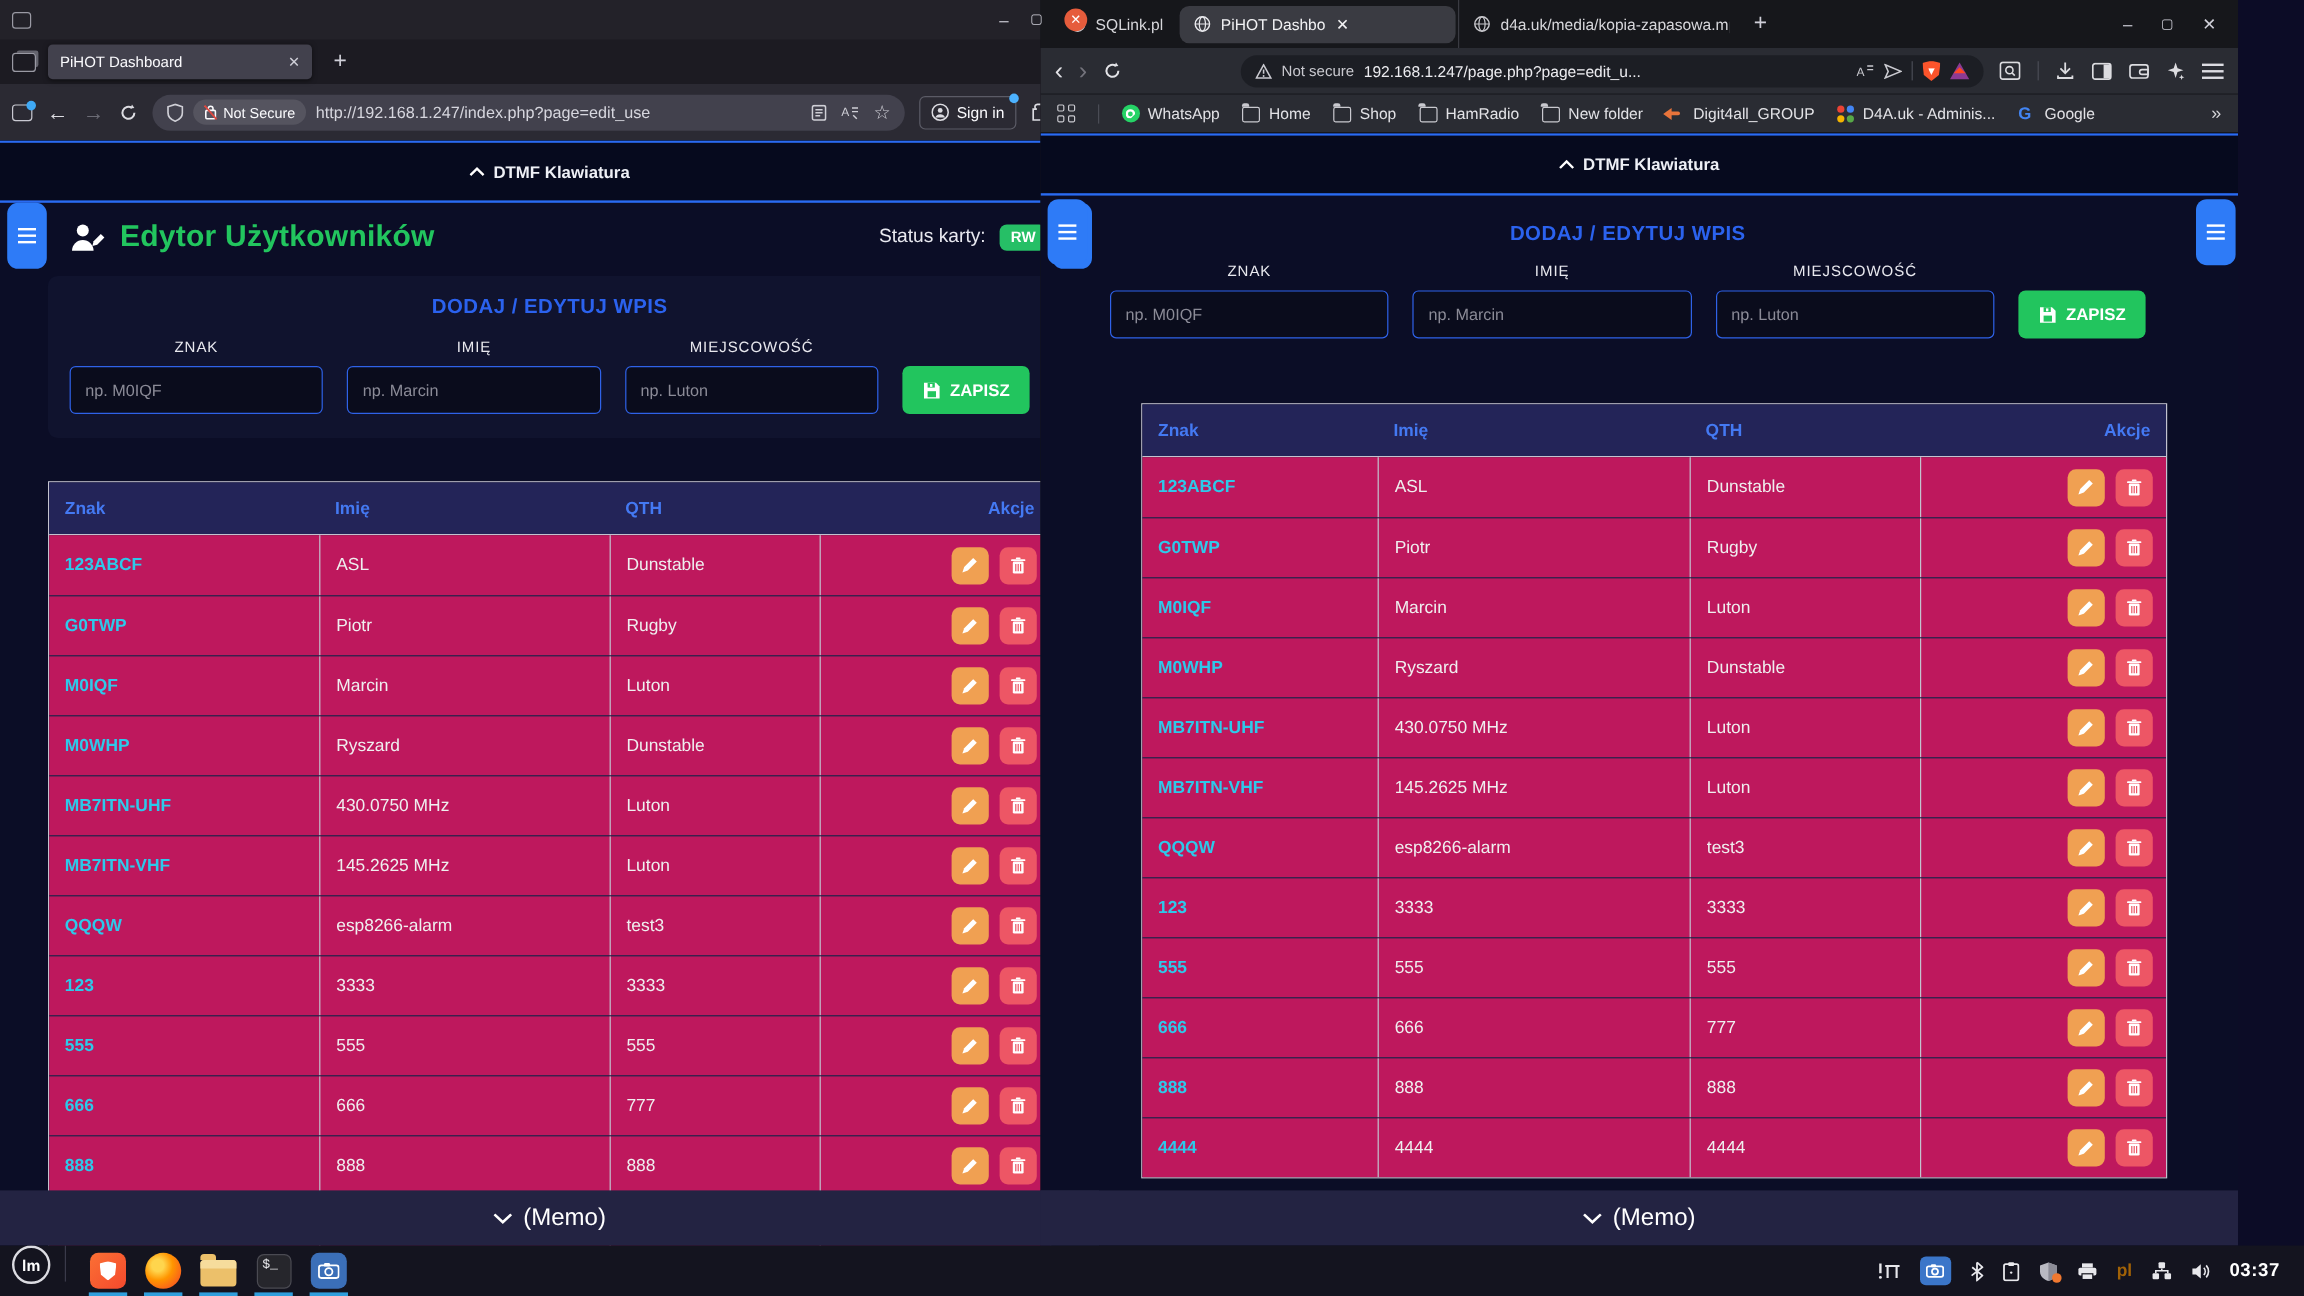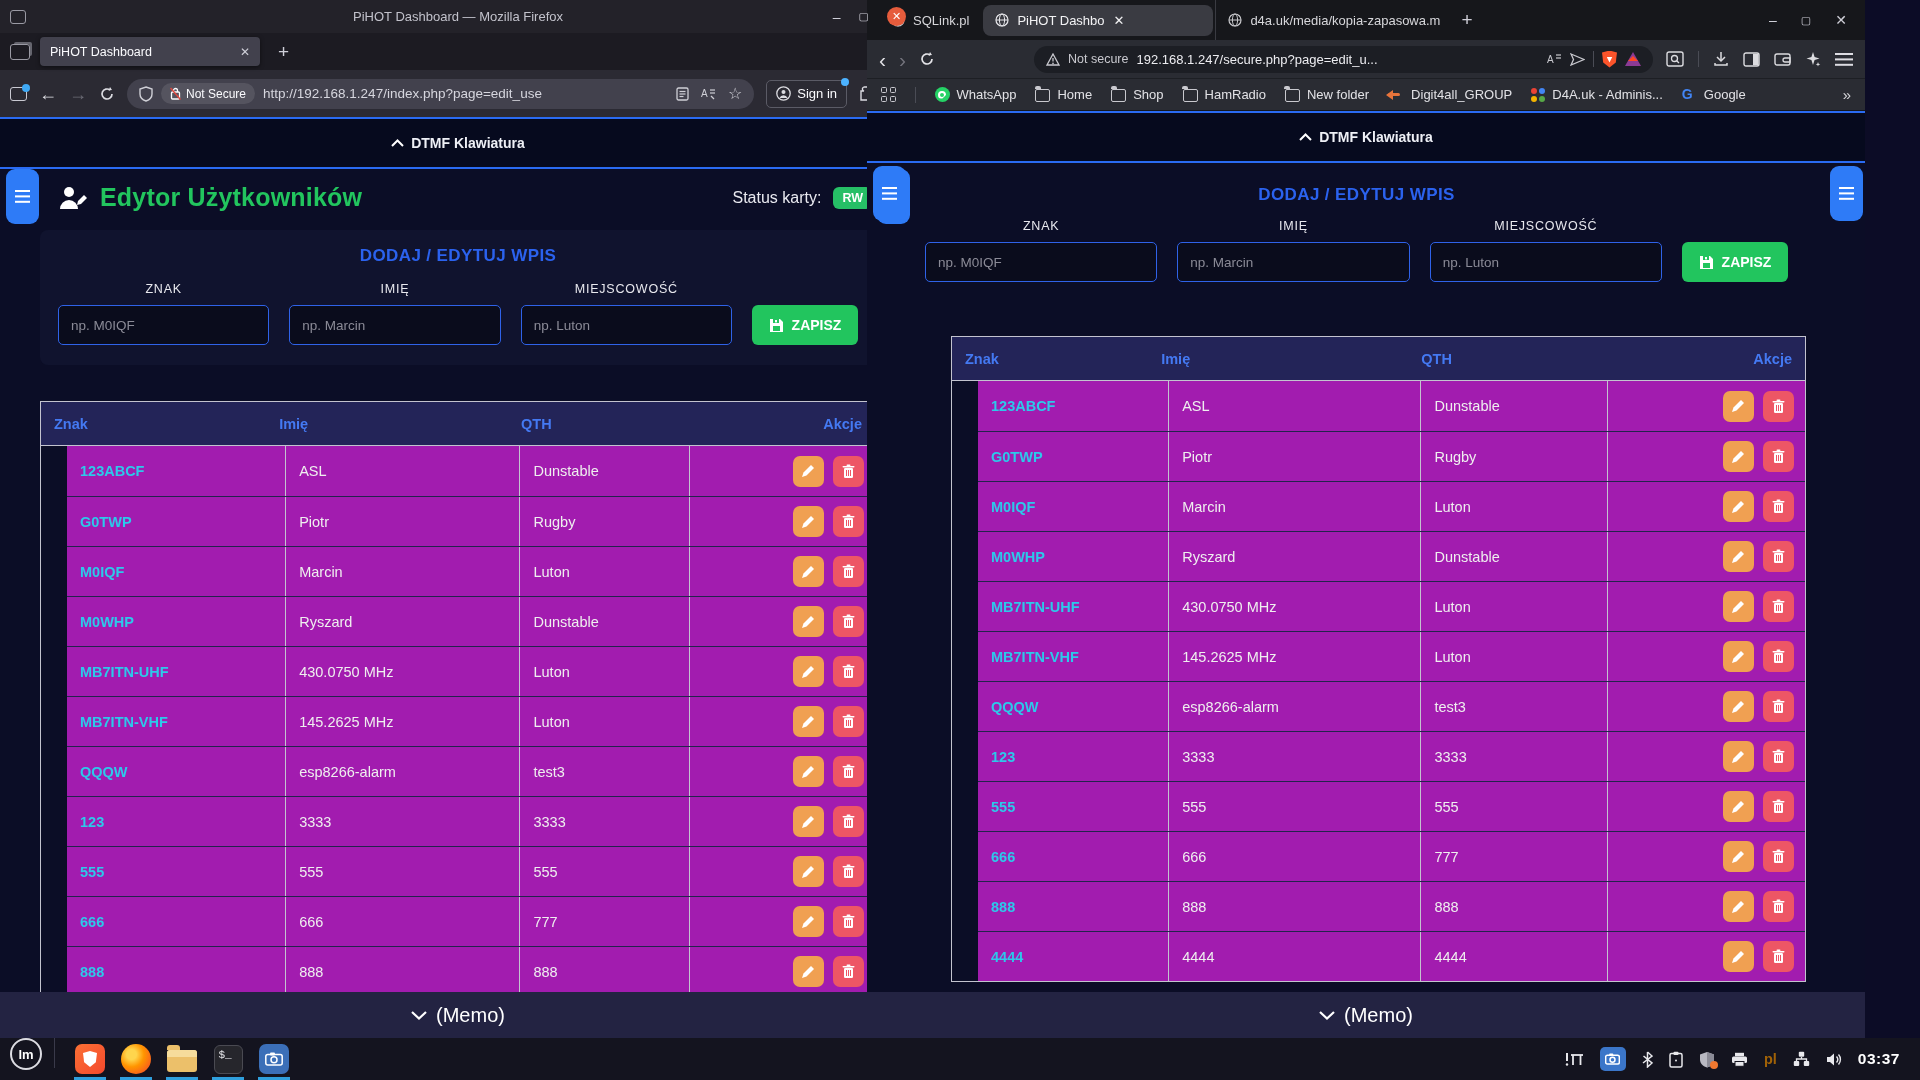--- a/index.html
+++ b/index.html
@@ -125,21 +125,21 @@
   .win-right .formwrap { margin:22px 77px 0 58px; }
   .win-right .formwrap .fields { margin-top:14px; }
 
   .tbl { border:1px solid #c3c3cf; }
   .win-left .tbl { margin:36px 40px 0; --c1:27%; --c2:29%; --c3:21%; --c4:23%; }
   .win-right .tbl { margin:54px 59px 0 84px; --c1:23%; --c2:30.5%; --c3:22.5%; --c4:24%; }
   .thead { display:flex; height:44px; background:#232458; border-bottom:1px solid #c3c3cf; align-items:center; }
   .th { color:#4479f2; font-weight:bold; font-size:14.5px; padding-left:13px; }
   .th.c4 { text-align:right; padding-right:13px; padding-left:0; }
   .c1{width:var(--c1);} .c2{width:var(--c2);} .c3{width:var(--c3);} .c4{width:var(--c4);}
-  .trow { display:flex; height:50px; background:#a21caf; align-items:flex-end; border-top:1px solid #23234d;margin-left:26px; }
+  .trow { display:flex; height:50px; background:#be185d; align-items:flex-end; border-top:1px solid #23234d; }
   .trow:first-of-type { border-top:none; }
   .td { font-size:14.5px; color:#efefef; padding-left:13px; height:100%; display:flex; align-items:center;
     border-left:1px solid #c3c3cf; overflow:hidden; white-space:nowrap; }
   .td.c1 { border-left:none; color:#2dc9ea; font-weight:bold; }
   .td.c4 { justify-content:flex-end; gap:9px; padding-right:11px; padding-left:0; }
   .abtn { width:31px; height:31px; border:none; border-radius:7px; display:flex; align-items:center;
     justify-content:center; }
   .abtn.edit { background:#f0a052; }
   .abtn.del { background:#ed5665; }
 
@@ -171,21 +171,20 @@
   .clock { color:#fff; font-size:15.5px; font-weight:bold; letter-spacing:.5px; }
   .gap { position:absolute; left:916px; top:0; width:6px; height:1038px; background:#0c0c26; }
   svg { display:block; flex:none; }
 </style>
 </head>
 <body>
 
 <div class="window win-left">
   <div class="ff-titlebar">
     <div class="win-ico"></div>
-    <div class="ff-title">PiHOT Dashboard — Mozilla Firefox</div>
     <div class="winctl">
       <span class="min">–</span>
       <span class="max">▢</span>
       <span class="ctl-close">✕</span>
     </div>
   </div>
   <div class="ff-tabbar">
     <div class="ffview"></div>
     <div class="ff-tab">
       <span class="lbl">PiHOT Dashboard</span>
@@ -636,21 +635,21 @@
         <path d="M13 8a5 5 0 1 1-2-4" stroke="#e3e3e7" stroke-width="1.7" fill="none"></path>
         <path d="M11 1l2 3-3.4.4z" fill="#e3e3e7"></path>
       </svg>
     <div class="br-urlbar">
       <svg width="14" height="13" viewBox="0 0 14 13">
           <path d="M7 1l6 11H1z" stroke="#c9c9cf" stroke-width="1.3" fill="none"></path>
           <line x1="7" y1="5" x2="7" y2="8.5" stroke="#c9c9cf" stroke-width="1.3"></line>
           <circle cx="7" cy="10.4" r="0.8" fill="#c9c9cf"></circle>
         </svg>
       <span class="sec">Not secure</span>
-      <span class="br-url">192.168.1.247/secure.php?page=edit_u...</span>
+      <span class="br-url">192.168.1.247/page.php?page=edit_u...</span>
       <svg width="15" height="14" viewBox="0 0 15 14">
           <text x="0" y="11" font-size="10" fill="#c9c9cf" font-family="Liberation Sans">A</text>
           <line x1="9" y1="3" x2="14" y2="3" stroke="#c9c9cf" stroke-width="1.2"></line>
           <line x1="9" y1="6" x2="14" y2="6" stroke="#c9c9cf" stroke-width="1.2"></line>
         </svg>
       <svg width="15" height="13" viewBox="0 0 15 13">
           <path d="M1 1l13 5.5L1 12l2.5-5.5z" stroke="#c9c9cf" stroke-width="1.3" fill="none"></path>
         </svg>
       <span class="vdiv"></span>
       <span class="brave-shield"></span>

